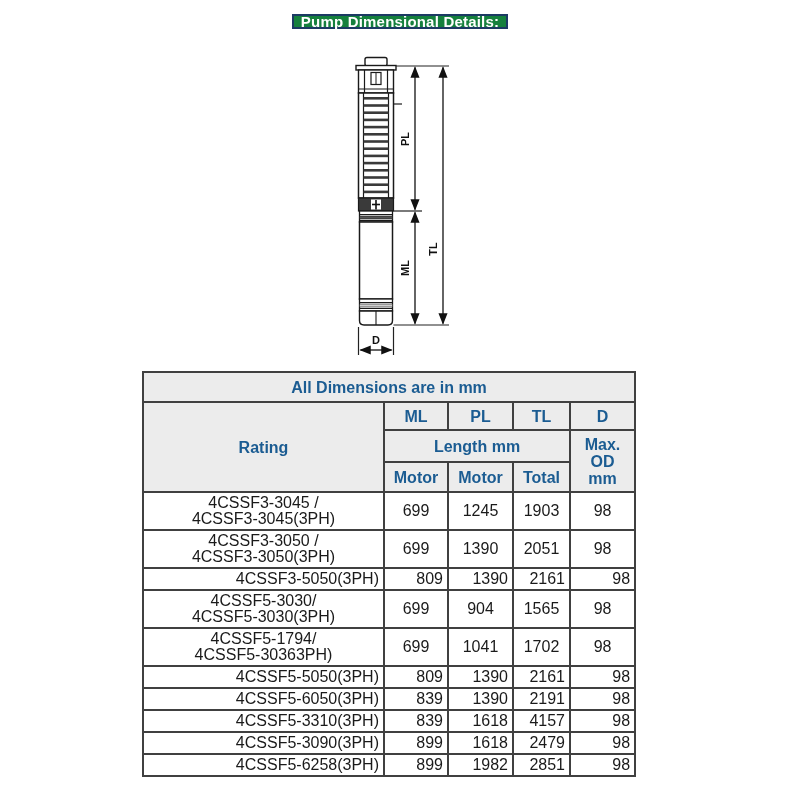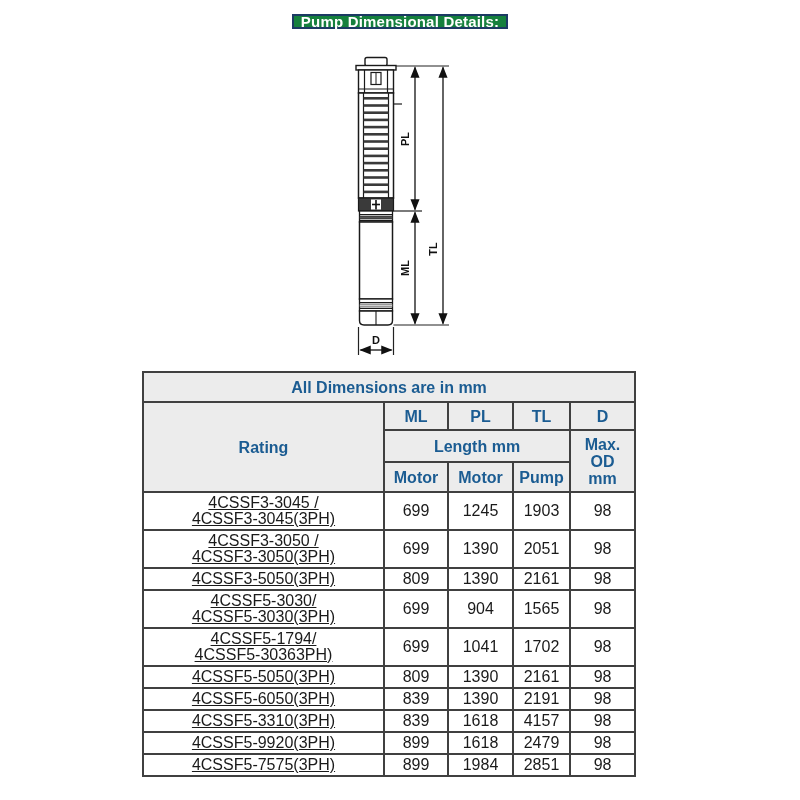--- a/index.html
+++ b/index.html
@@ -83,24 +83,23 @@
   table.dims td {
     background: #ffffff;
     color: #1a1a1a;
     text-align: center;
     line-height: 16px;
   }
   td.rating-cell {
     text-align: left;
     padding-left: 20px;
     white-space: pre-line;
-    text-decoration: underline;
   }
   tr.row-tall td { height: 36px; }
-  tr.row-short td { height: 20px; }
+  tr.row-short td { height: 20px; text-align: right; }
 </style>
 </head>
 <body>
 
 <div class="page">
 
   <div class="title-banner">
     <span>Pump Dimensional Details:</span>
   </div>
 
@@ -218,21 +217,21 @@
         <th>D</th>
       </tr>
       <tr class="group-row">
         <th colspan="3">Length mm</th>
         <th rowspan="2">Max. OD
 mm</th>
       </tr>
       <tr class="sub-row">
         <th>Motor</th>
         <th>Motor</th>
-        <th>Pump</th>
+        <th>Total</th>
       </tr>
     </thead>
     <tbody>
       <tr class="row-tall">
         <td class="rating-cell">4CSSF3-3045 /
 4CSSF3-3045(3PH)</td>
         <td>699</td>
         <td>1245</td>
         <td>1903</td>
         <td>98</td>
@@ -283,29 +282,29 @@
         <td>98</td>
       </tr>
       <tr class="row-short">
         <td class="rating-cell">4CSSF5-3310(3PH)</td>
         <td>839</td>
         <td>1618</td>
         <td>4157</td>
         <td>98</td>
       </tr>
       <tr class="row-short">
-        <td class="rating-cell">4CSSF5-9920(3PH)</td>
+        <td class="rating-cell">4CSSF5-3090(3PH)</td>
         <td>899</td>
         <td>1618</td>
         <td>2479</td>
         <td>98</td>
       </tr>
       <tr class="row-short">
-        <td class="rating-cell">4CSSF5-7575(3PH)</td>
+        <td class="rating-cell">4CSSF5-6258(3PH)</td>
         <td>899</td>
-        <td>1984</td>
+        <td>1982</td>
         <td>2851</td>
         <td>98</td>
       </tr>
     </tbody>
   </table>
 
 </div>
 
 </body></html>

